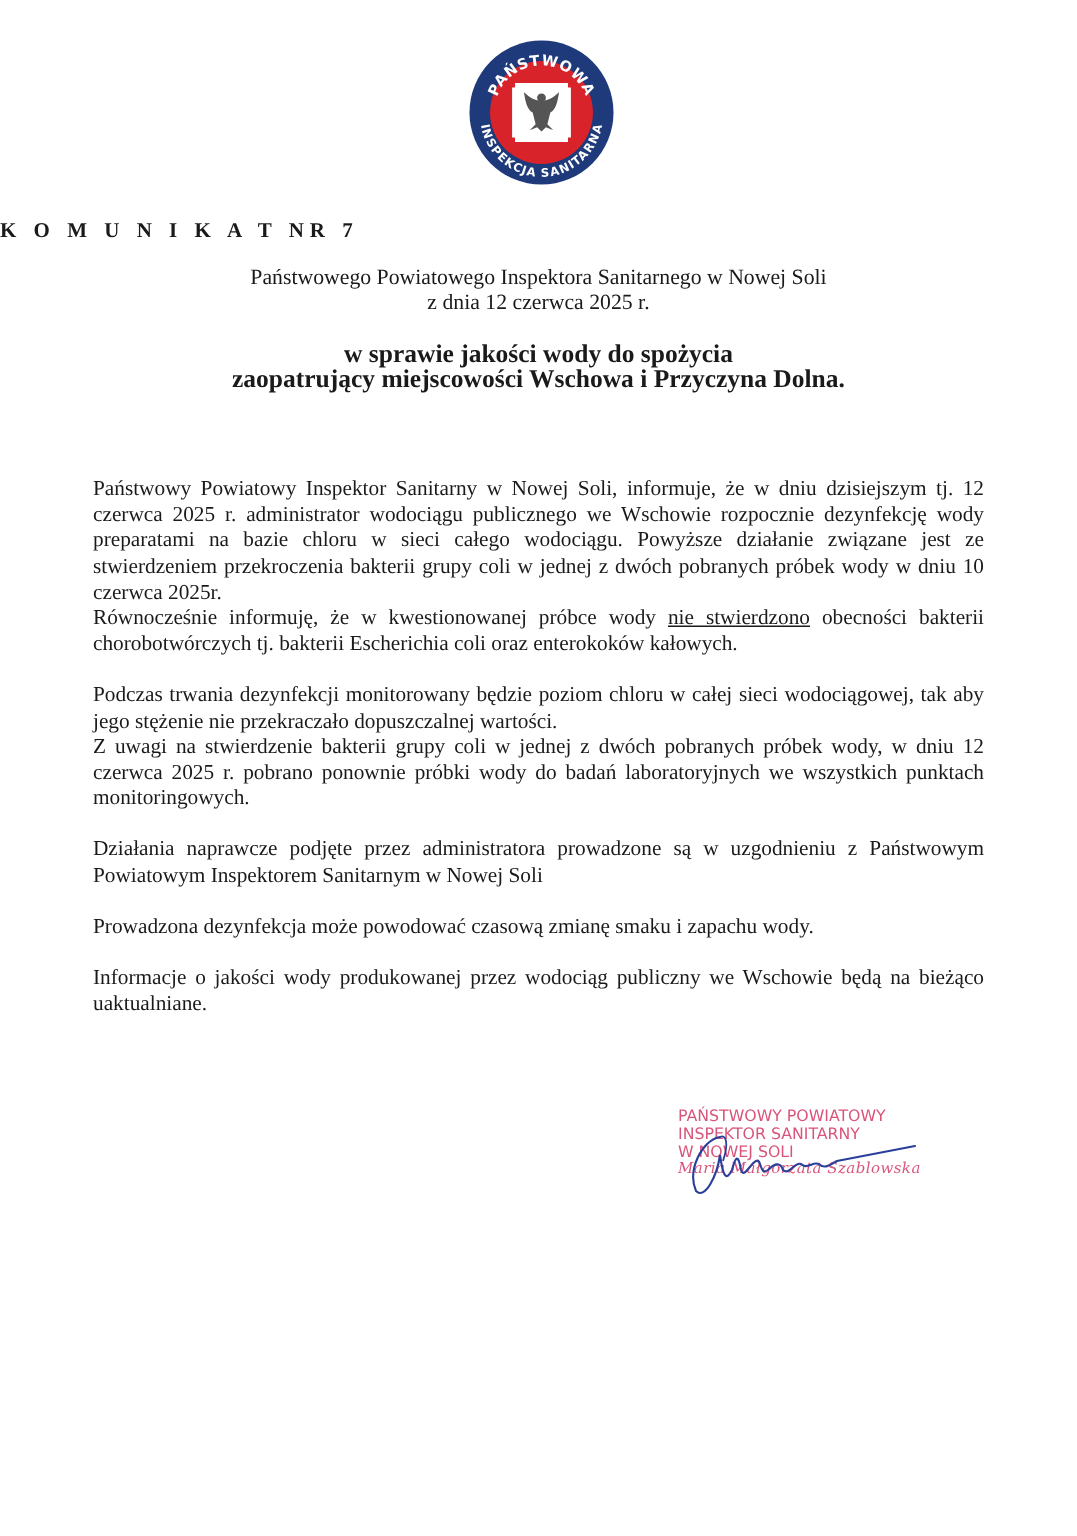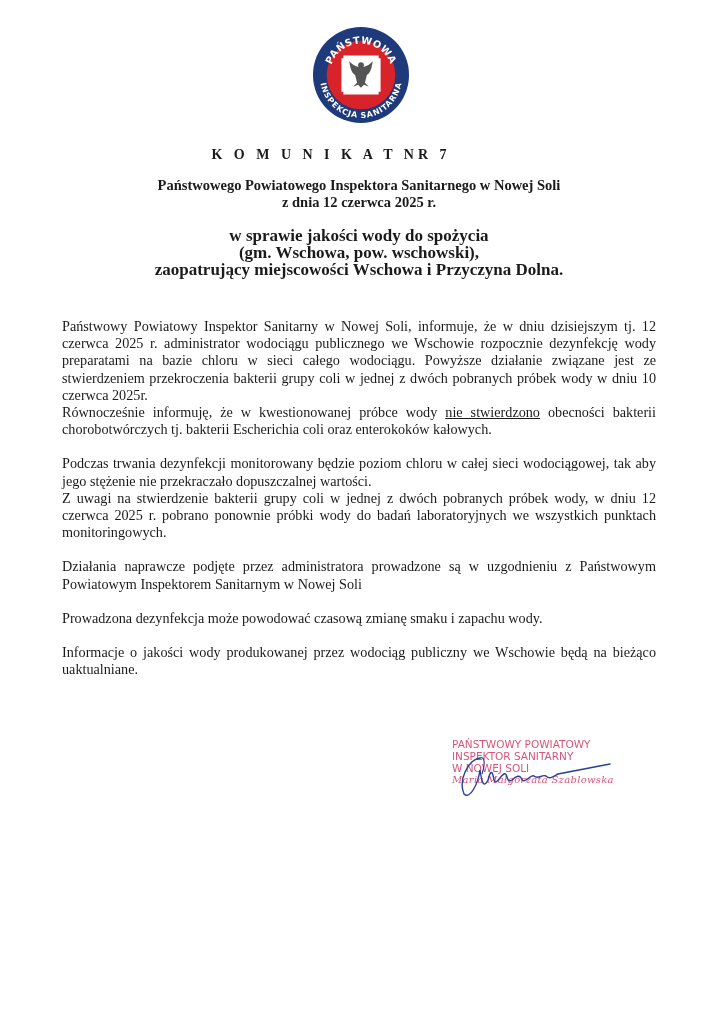--- a/index.html
+++ b/index.html
@@ -1,22 +1,22 @@
 <!DOCTYPE html>
 <html><head>
 <meta charset="utf-8">
 <style>
   html, body { margin: 0; padding: 0; background: #ffffff; }
   body { width: 718px; height: 1024px; position: relative; overflow: hidden;
          font-family: "Liberation Serif", "DejaVu Serif", serif; color: #1a1a1a; }
   .logo { position: absolute; left: 312px; top: 26px; width: 98px; height: 98px; }
-  .title { position: absolute; top: 147px; left: 0; width: 662px; text-align: center;
+  .title { position: absolute; top: 147px; left: 0; width: 662px; 
            font-weight: bold; font-size: 14px; letter-spacing: 4px; }
   .subtitle { position: absolute; top: 177px; left: 0; width: 718px; text-align: center;
-              font-weight: bold; font-size: 14.5px; line-height: 17px; }
+              font-weight: normal; font-size: 14.5px; line-height: 17px; }
   .subject { position: absolute; top: 227px; left: 0; width: 718px; text-align: center;
              font-weight: bold; font-size: 17px; line-height: 17px; }
   .body { position: absolute; left: 62px; top: 318px; width: 594px;
           font-size: 14.2px; line-height: 17.2px; text-align: justify; }
   .body p { margin: 0; }
   .body p.gap { margin-top: 17px; }
   .u { text-decoration: underline; }
   .stamp { position: absolute; left: 452px; top: 738px; width: 170px; text-align: left;
            color: #d9547a; font-family: "DejaVu Sans", sans-serif; font-size: 10.5px; line-height: 12px; }
   .stamp .name { font-family: "DejaVu Serif", serif; font-style: italic; font-size: 10px; letter-spacing: 0.3px; }
@@ -48,21 +48,20 @@
 
 <div class="title">K O M U N I K A T NR 7</div>
 
 <div class="subtitle">
   <div>Państwowego Powiatowego Inspektora Sanitarnego w Nowej Soli</div>
   <div>z dnia 12 czerwca 2025 r.</div>
 </div>
 
 <div class="subject">
   <div>w sprawie jakości wody do spożycia</div>
-  <div>(gm. Wschowa, pow. wschowski),</div>
   <div>zaopatrujący miejscowości Wschowa i Przyczyna Dolna.</div>
 </div>
 
 <div class="body">
   <p>Państwowy Powiatowy Inspektor Sanitarny w Nowej Soli, informuje, że w dniu dzisiejszym tj. 12 czerwca 2025 r. administrator wodociągu publicznego we Wschowie rozpocznie dezynfekcję wody preparatami na bazie chloru w sieci całego wodociągu. Powyższe działanie związane jest ze stwierdzeniem przekroczenia bakterii grupy coli w jednej z dwóch pobranych próbek wody w dniu 10 czerwca 2025r.</p>
   <p><span>Równocześnie informuję, że w kwestionowanej próbce wody </span><span class="u">nie stwierdzono</span><span> obecności bakterii chorobotwórczych tj. bakterii Escherichia coli oraz enterokoków kałowych.</span></p>
   <p class="gap">Podczas trwania dezynfekcji monitorowany będzie poziom chloru w całej sieci wodociągowej, tak aby jego stężenie nie przekraczało dopuszczalnej wartości.</p>
   <p>Z uwagi na stwierdzenie bakterii grupy coli w jednej z dwóch pobranych próbek wody, w dniu 12 czerwca 2025 r. pobrano ponownie próbki wody do badań laboratoryjnych we wszystkich punktach monitoringowych.</p>
   <p class="gap">Działania naprawcze podjęte przez administratora prowadzone są w uzgodnieniu z Państwowym Powiatowym Inspektorem Sanitarnym w Nowej Soli</p>
   <p class="gap">Prowadzona dezynfekcja może powodować czasową zmianę smaku i zapachu wody.</p>

